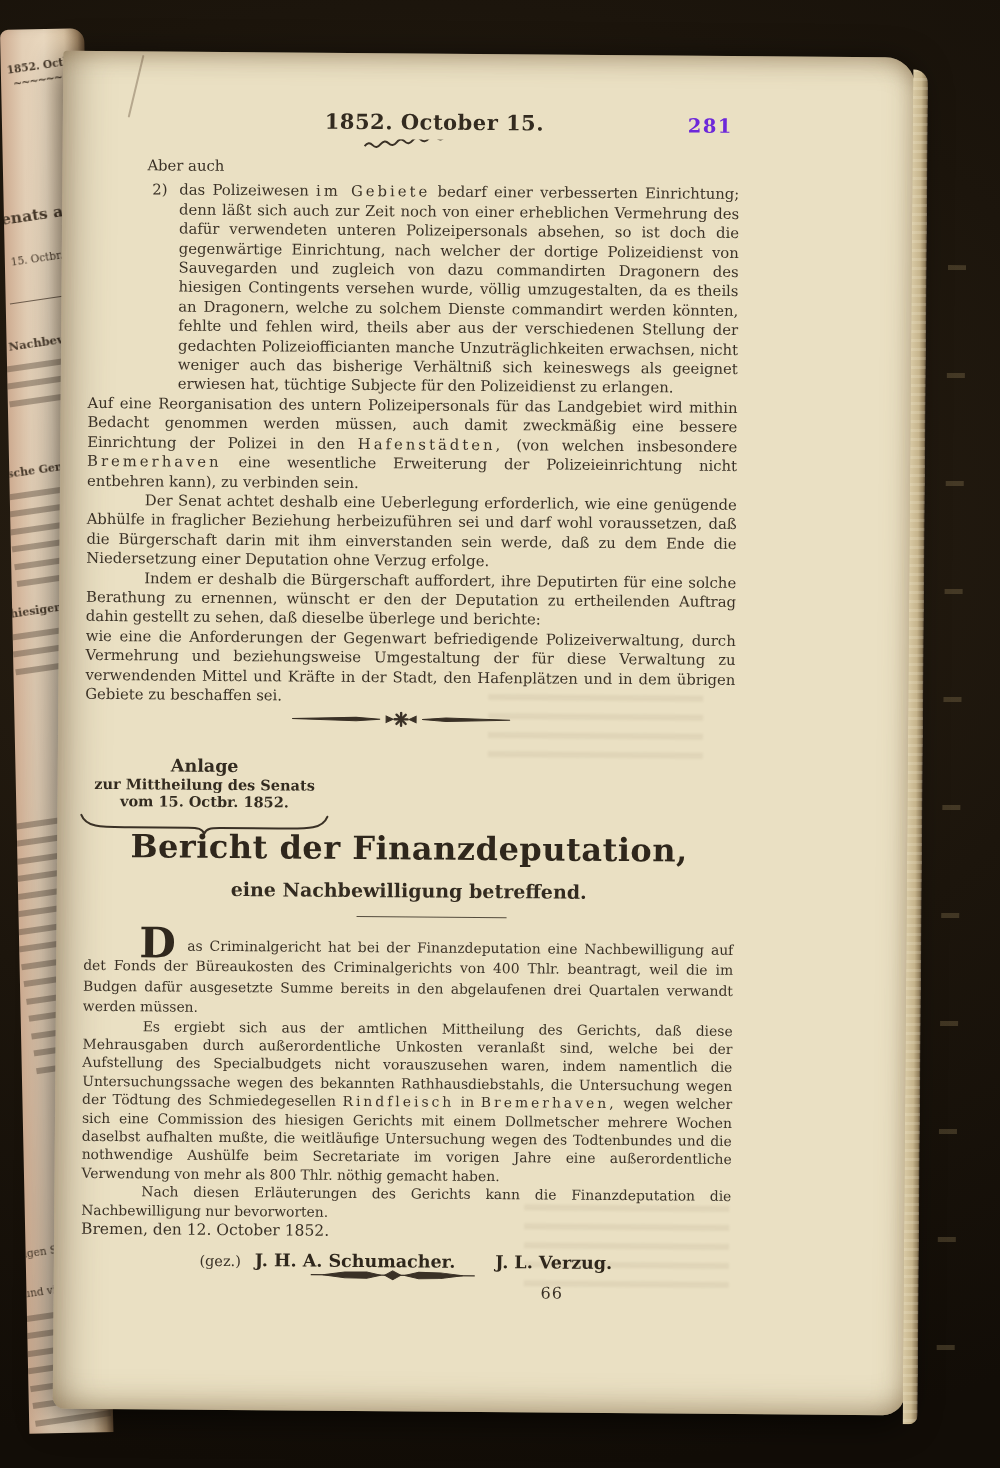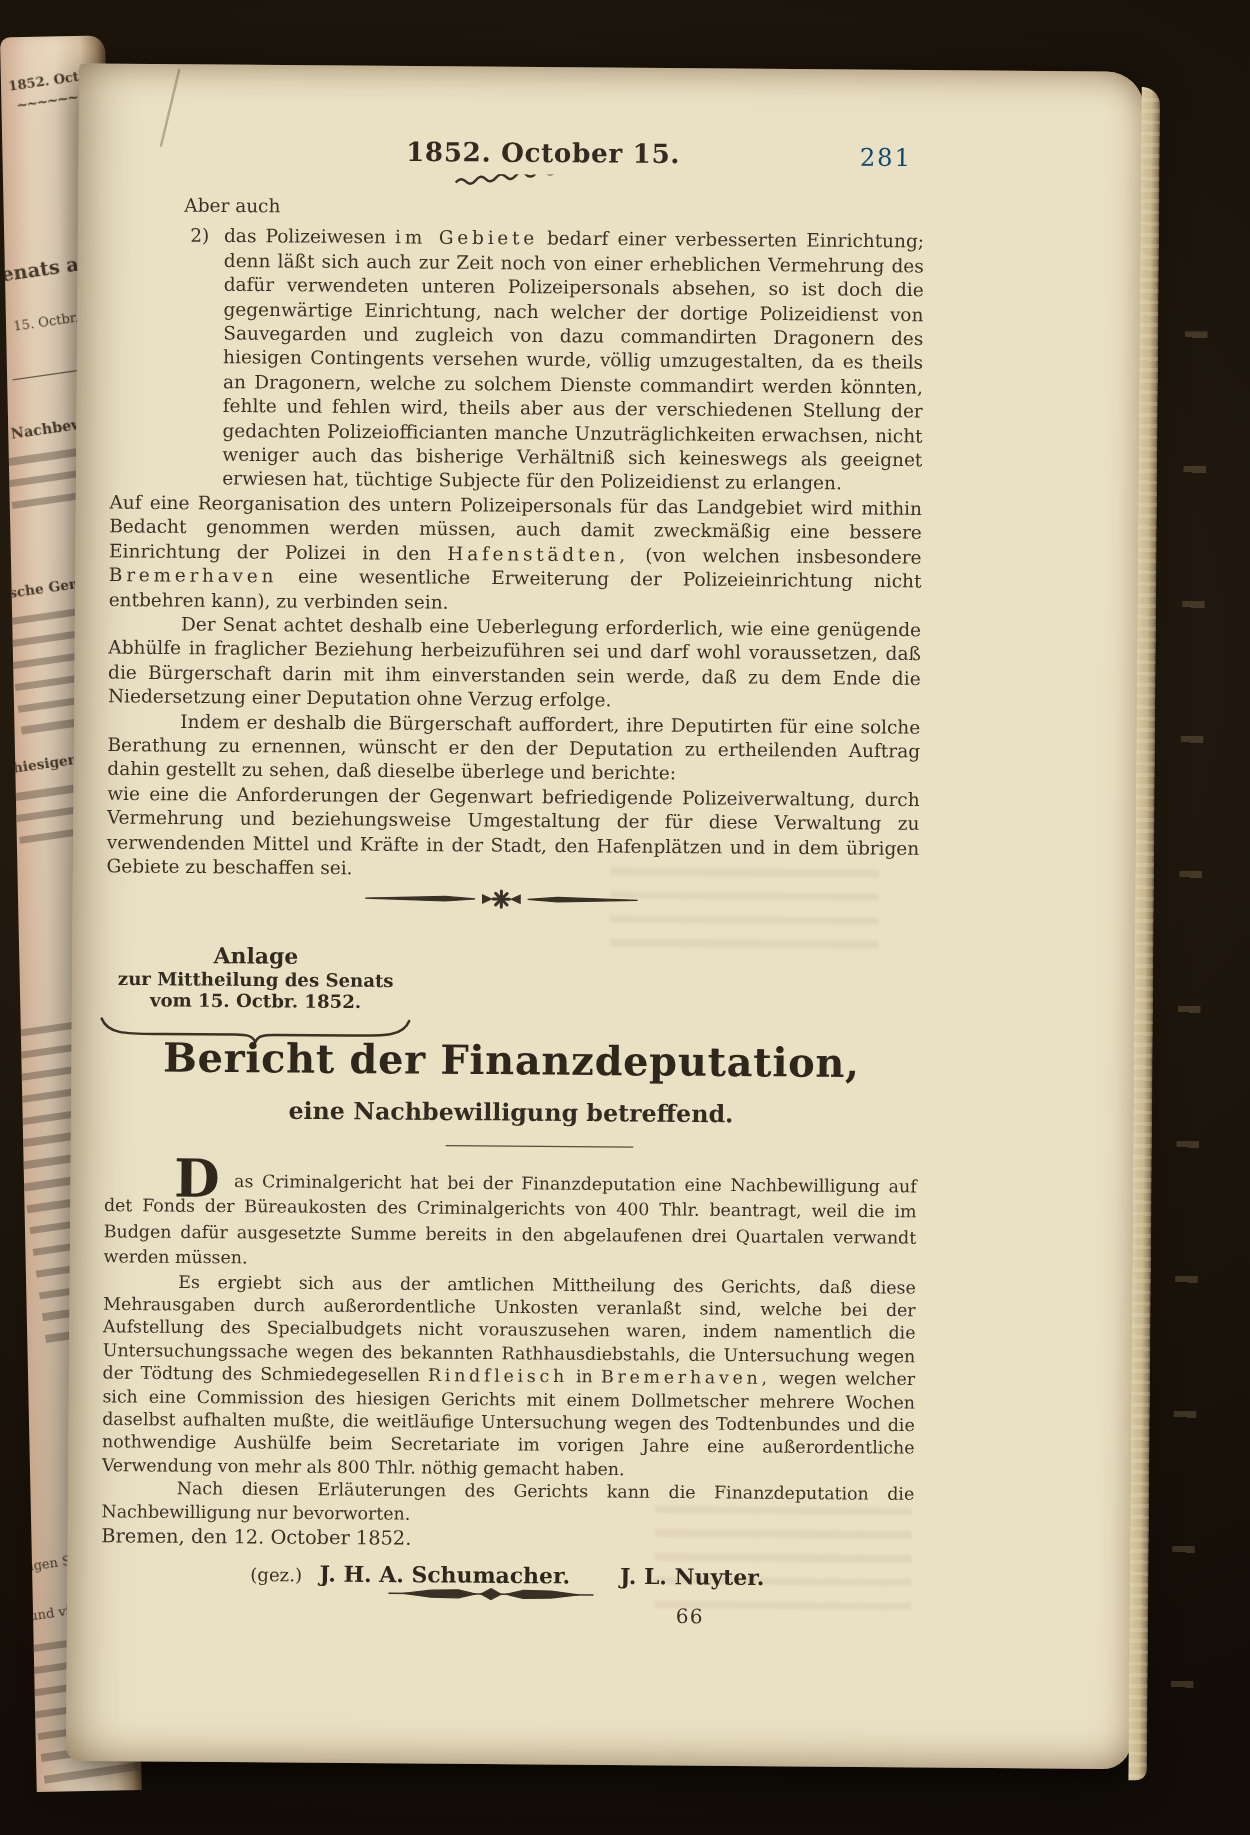--- a/index.html
+++ b/index.html
@@ -55,21 +55,21 @@
       linear-gradient(90deg,#d9caa5 0%,#c6b48c 55%,#93805d 88%,#574834 100%);}
   .crack{position:absolute;left:72px;top:3px;width:2px;height:64px;border-radius:2px;
     background:rgba(85,64,42,.35);transform:rotate(13deg);}
   .bleed{position:absolute;opacity:.5;filter:blur(1.1px);
     background:repeating-linear-gradient(to bottom, rgba(95,72,46,.14) 0 6px, rgba(95,72,46,0) 6px 19px);}
   .b1{left:430px;top:640px;width:215px;height:66px;}
   .b2{left:470px;top:1150px;width:205px;height:92px;}
   
   .h-date{position:absolute;left:262px;top:56px;font-size:21px;font-weight:bold;color:#332b20;letter-spacing:.5px;}
   .h-squig{position:absolute;left:299px;top:86px;}
-  .h-num{position:absolute;left:625px;top:59px;font-size:19.5px;font-weight:normal;letter-spacing:1.5px;color:#0c4a6e;}
+  .h-num{position:absolute;left:625px;top:59px;font-size:19.5px;font-weight:bold;letter-spacing:1.5px;color:#6d28d9;}
   
   .col{position:absolute;left:27px;top:104px;width:650px;font-size:14.8px;line-height:19.4px;
     text-align:justify;color:#3a3126;}
   .col p{margin:0;}
   .aber{text-indent:58px;text-align:left;}
   .item{display:flex;margin-top:5px;}
   .num{flex:0 0 90px;padding-left:63px;box-sizing:border-box;}
   .itxt{flex:1;}
   .reorg{margin-left:86px;margin-top:2px;}
   .senat{text-indent:58px;margin-top:1px;}
@@ -178,21 +178,21 @@
     <div class="trule"></div>
 
     <div class="col2">
       <p class="das"><span class="dropcap">D</span><span>as Criminalgericht hat bei der Finanzdeputation eine Nachbewilligung auf det Fonds der Büreaukosten des Criminalgerichts von 400 Thlr. beantragt, weil die im Budgen dafür ausgesetzte Summe bereits in den abgelaufenen drei Quartalen verwandt werden müssen.</span></p>
       <p class="es"><span>Es ergiebt sich aus der amtlichen Mittheilung des Gerichts, daß diese Mehrausgaben durch außerordentliche Unkosten veranlaßt sind, welche bei der Aufstellung des Specialbudgets nicht vorauszusehen waren, indem namentlich die Untersuchungssache wegen des bekannten Rathhausdiebstahls, die Untersuchung wegen der Tödtung des Schmiedegesellen </span><span class="sp">Rindfleisch</span><span> in </span><span class="sp">Bremerhaven,</span><span> wegen welcher sich eine Commission des hiesigen Gerichts mit einem Dollmetscher mehrere Wochen daselbst aufhalten mußte, die weitläufige Untersuchung wegen des Todtenbundes und die nothwendige Aushülfe beim Secretariate im vorigen Jahre eine außerordentliche Verwendung von mehr als 800 Thlr. nöthig gemacht haben.</span></p>
       <p class="nach">Nach diesen Erläuterungen des Gerichts kann die Finanzdeputation die Nachbewilligung nur bevorworten.</p>
       <p class="dateline">Bremen, den 12. October 1852.</p>
       <div class="sigrow">
         <span class="gez">(gez.)</span>
         <span class="signame">J. H. A. Schumacher.</span>
-        <span class="signame s2">J. L. Nuyter.</span>
+        <span class="signame s2">J. L. Verzug.</span>
       </div>
     </div>
 
     <svg class="endorn" width="168" height="12" viewBox="0 0 168 12">
       <line x1="2" y1="6" x2="166" y2="6" stroke="#3a3126" stroke-width="1.2"></line>
       <polygon class="orn" points="14,6 36,3.2 58,2.8 72,6 58,9.2 36,8.8"></polygon>
       <polygon class="orn" points="84,1.6 92,6 84,10.4 76,6"></polygon>
       <polygon class="orn" points="96,6 110,2.8 132,3.2 154,6 132,8.8 110,9.2"></polygon>
     </svg>
     <div class="signum">66</div>

